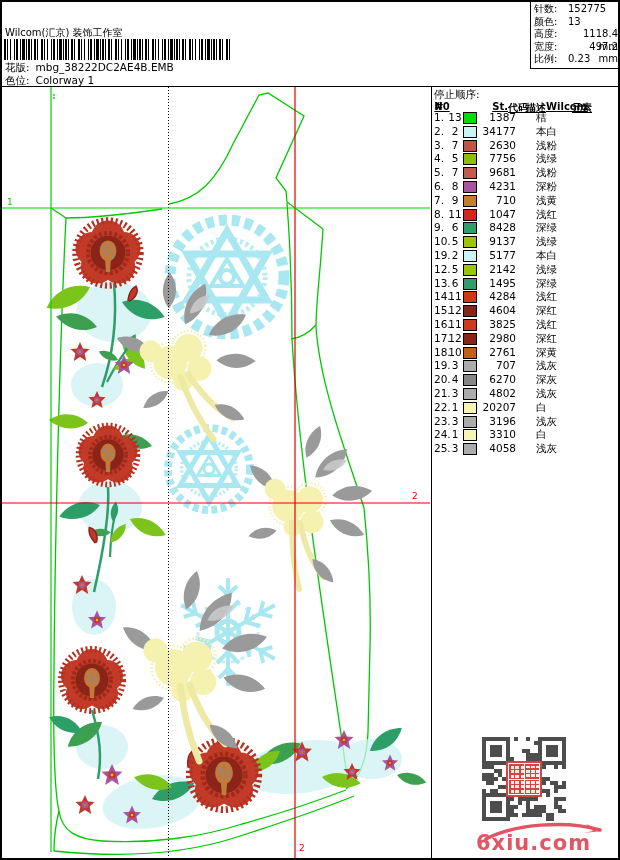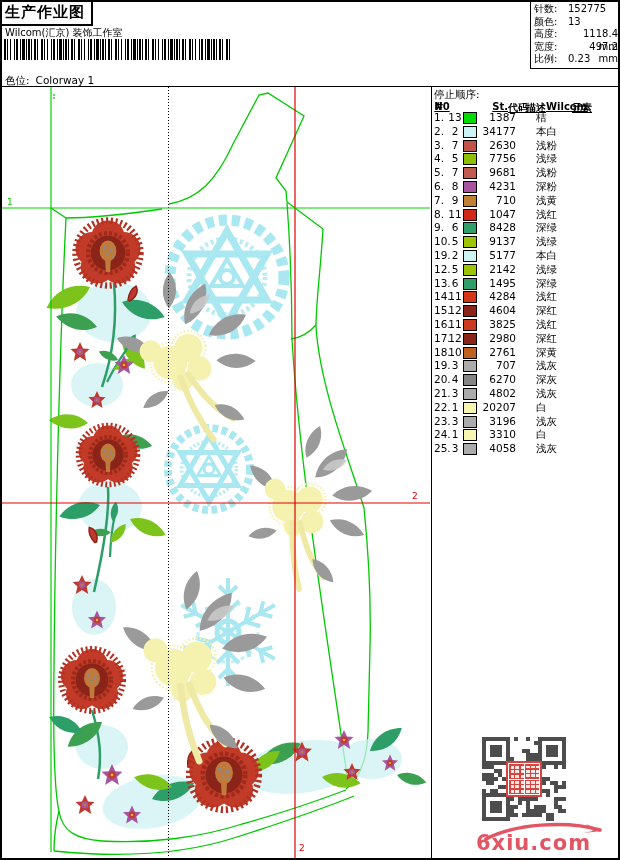--- a/index.html
+++ b/index.html
@@ -46,21 +46,20 @@
   .sitemark text{fill:var(--watermark_pink);font-weight:bold;font-size:21px;letter-spacing:1px;
                  font-family:"DejaVu Sans","Liberation Sans",sans-serif;}
   .guide-label{font-size:9px;}
 </style>
 </head>
 <body>
 
 <div class="page">
 
   <div class="hdr">
-    <div class="title-box">生产作业图</div>
     <div class="subtitle">Wilcom(汇京) 装饰工作室</div>
     <svg id="barcode-svg" class="barcode" fill="#000" viewBox="0 0 232 21">
         <rect x="0" y="0" width="2" height="21"></rect>
         <rect x="3" y="0" width="1" height="21"></rect>
         <rect x="6" y="0" width="1" height="21"></rect>
         <rect x="10" y="0" width="1" height="21"></rect>
         <rect x="12" y="0" width="2" height="21"></rect>
         <rect x="16" y="0" width="1" height="21"></rect>
         <rect x="18" y="0" width="3" height="21"></rect>
         <rect x="22" y="0" width="1" height="21"></rect>
@@ -124,20 +123,23 @@
         <rect x="201" y="0" width="1" height="21"></rect>
         <rect x="203" y="0" width="3" height="21"></rect>
         <rect x="207" y="0" width="1" height="21"></rect>
         <rect x="209" y="0" width="2" height="21"></rect>
         <rect x="212" y="0" width="1" height="21"></rect>
         <rect x="215" y="0" width="2" height="21"></rect>
         <rect x="218" y="0" width="1" height="21"></rect>
         <rect x="222" y="0" width="2" height="21"></rect>
         <rect x="225" y="0" width="1" height="21"></rect>
       </svg>
+    <div class="meta-row" style="top:59px;">
+      <span class="lbl">花版:</span><span>mbg_38222DC2AE4B.EMB</span>
+    </div>
     <div class="meta-row" style="top:72px;">
       <span class="lbl">色位:</span><span>Colorway 1</span>
     </div>
     <div class="info-box">
       <div class="info-row">
         <span class="lbl">针数:</span>
         <span class="val">152775</span>
         </div>
       <div class="info-row">
         <span class="lbl">颜色:</span>

